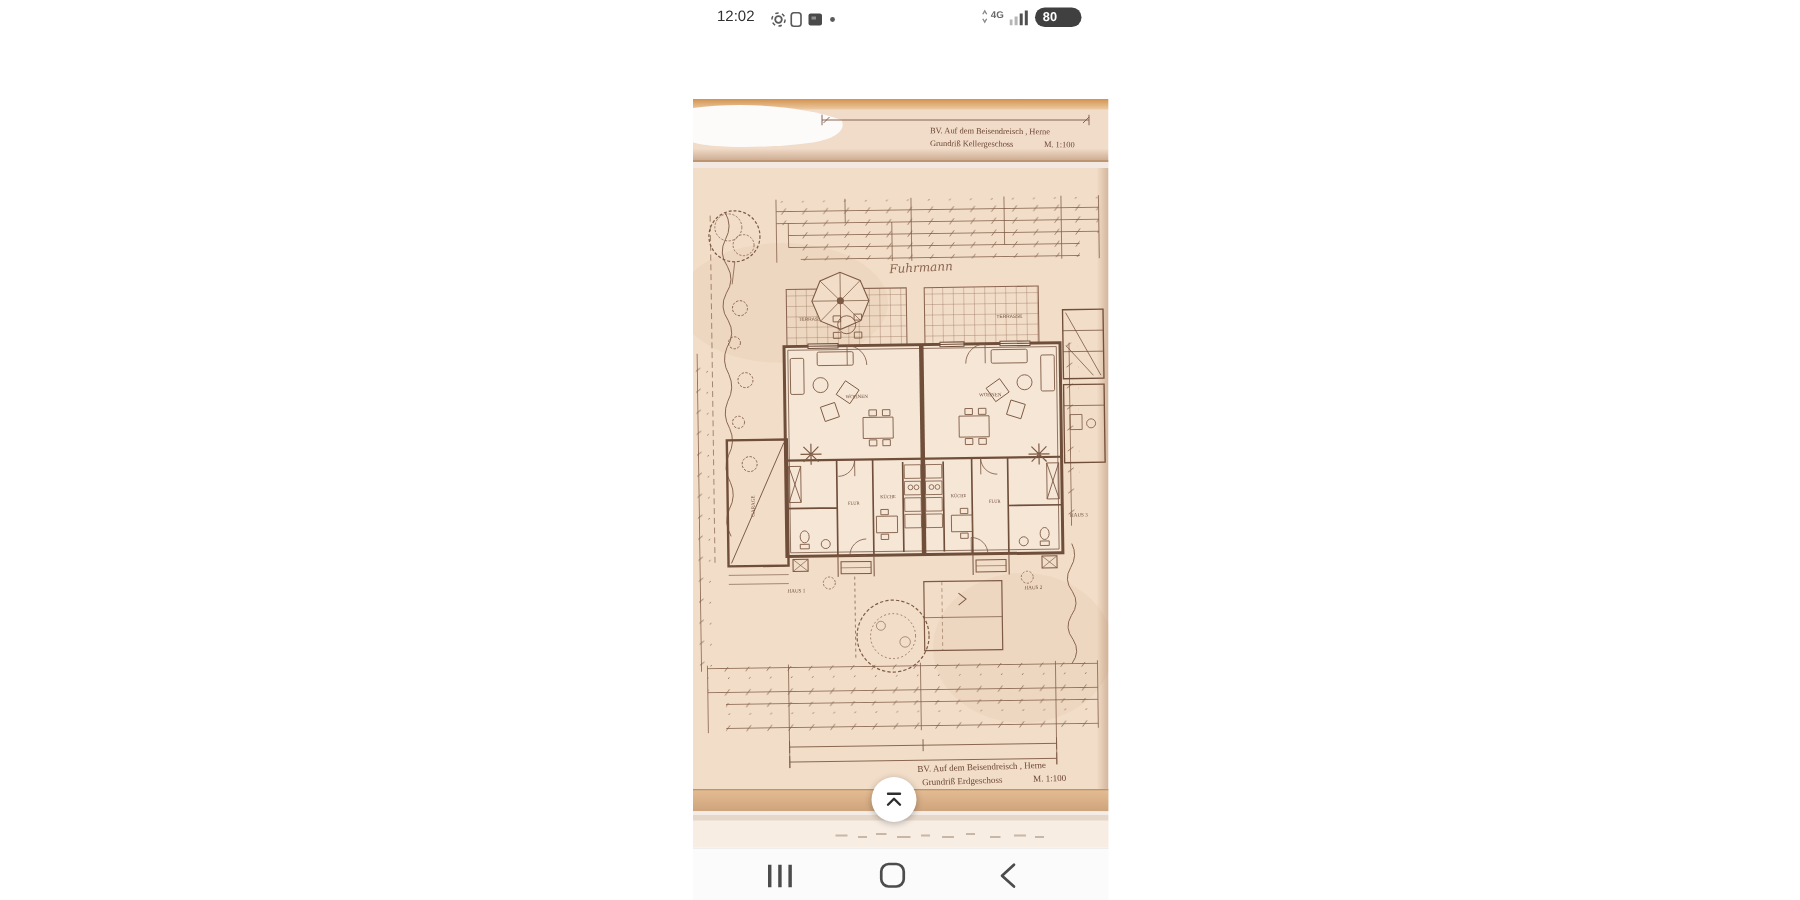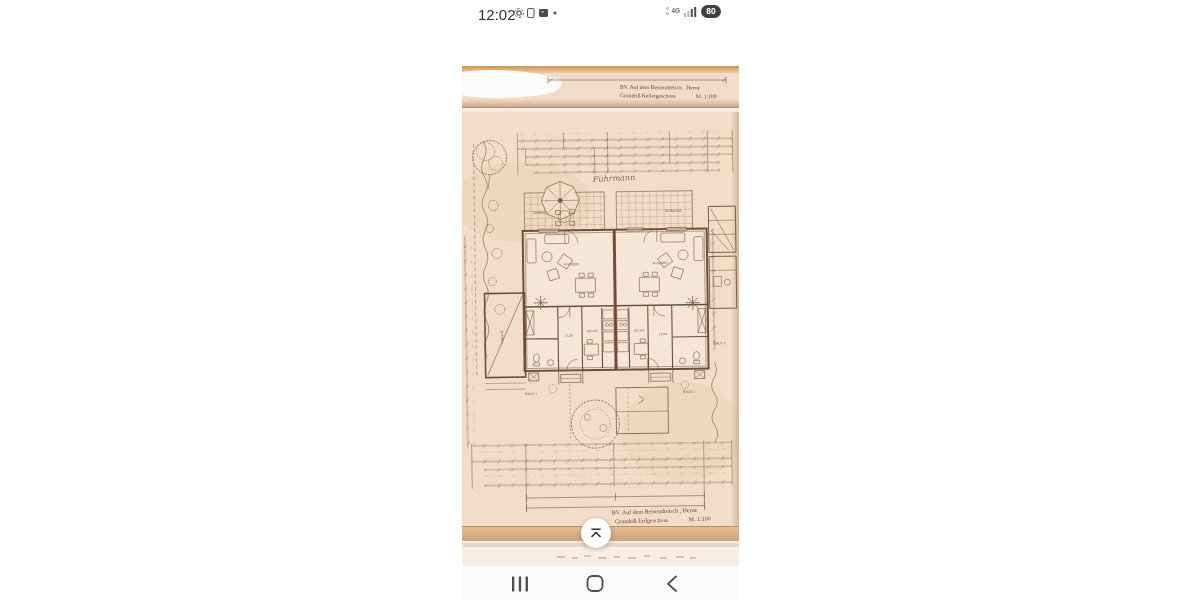--- a/index.html
+++ b/index.html
@@ -2,26 +2,26 @@
 <html><head>
 <meta charset="utf-8">
 <style>
   html,body{margin:0;padding:0;}
   body{width:1200px;height:600px;background:#ffffff;position:relative;overflow:hidden;
        font-family:"Liberation Sans",sans-serif;}
   .phone{position:absolute;left:462px;top:0;width:277px;height:600px;background:#fff;}
 
   
   .statusbar{position:absolute;left:0;top:0;width:277px;height:26px;background:#fff;}
-  .time{position:absolute;left:16px;top:6px;font-size:15px;color:#2f2f2f;font-weight:500;}
+  .time{position:absolute;left:16px;top:6px;font-size:10px;color:#2f2f2f;font-weight:500;}
   .sb-left-icons{position:absolute;left:52px;top:7px;}
   .sb-right{position:absolute;right:18px;top:5px;display:flex;align-items:center;gap:4px;}
   .net-label{font-size:6.5px;color:#6a6a6a;font-weight:bold;line-height:1;}
   .batt-pill{background:#404040;color:#fff;font-size:8.5px;font-weight:bold;
-             border-radius:7px;padding:2px 5px 2px 5px;line-height:1;letter-spacing:.2px;}
+             border-radius:7px;padding:2px 16px 2px 5px;line-height:1;letter-spacing:.2px;}
 
   
   .header{position:absolute;left:0;top:26px;width:277px;height:40px;background:#fff;}
   .hd-back{position:absolute;left:16px;top:10px;width:16px;height:20px;}
   .hd-title{position:absolute;left:44px;top:3px;width:150px;font-size:15.5px;font-weight:bold;
             color:#111;white-space:nowrap;overflow:hidden;}
   .hd-sub{position:absolute;left:44px;top:22px;font-size:10.5px;color:#767676;}
   .hd-ic{position:absolute;top:9px;width:22px;height:22px;}
   .hd-edit{left:186px;} .hd-search{left:216px;} .hd-more{left:241px;}
 

